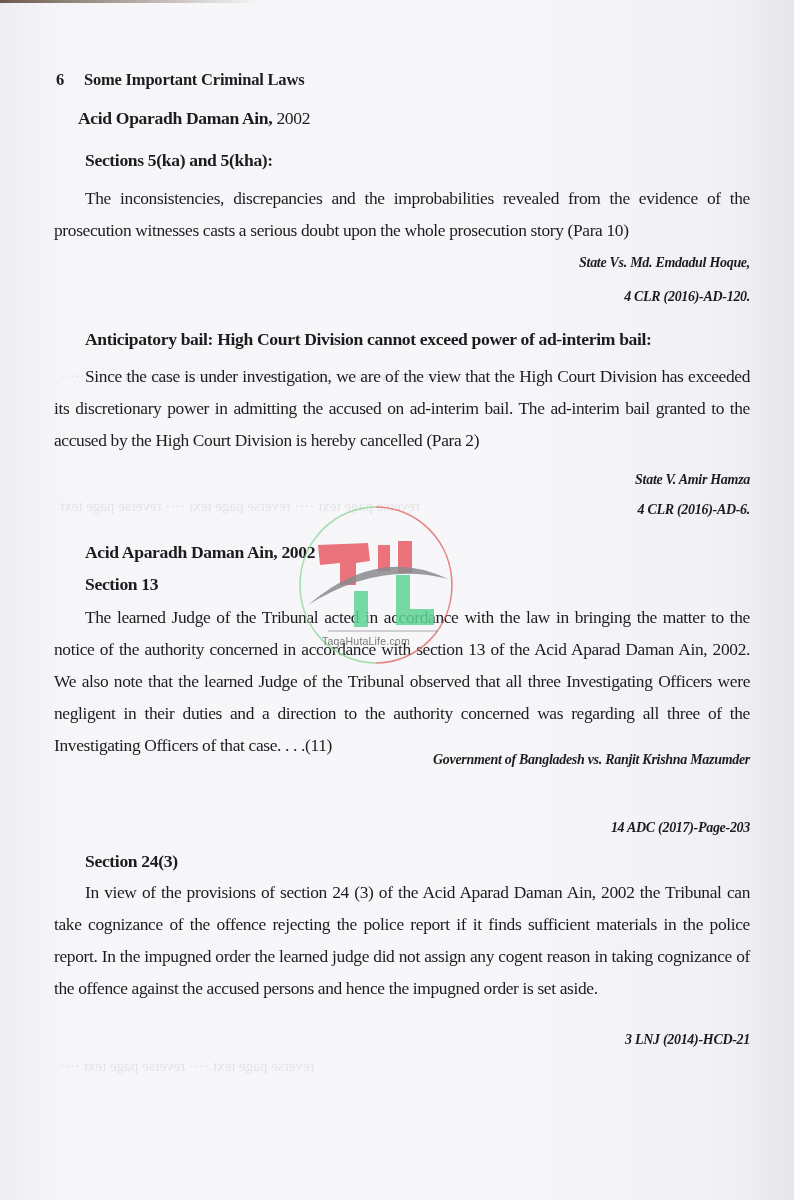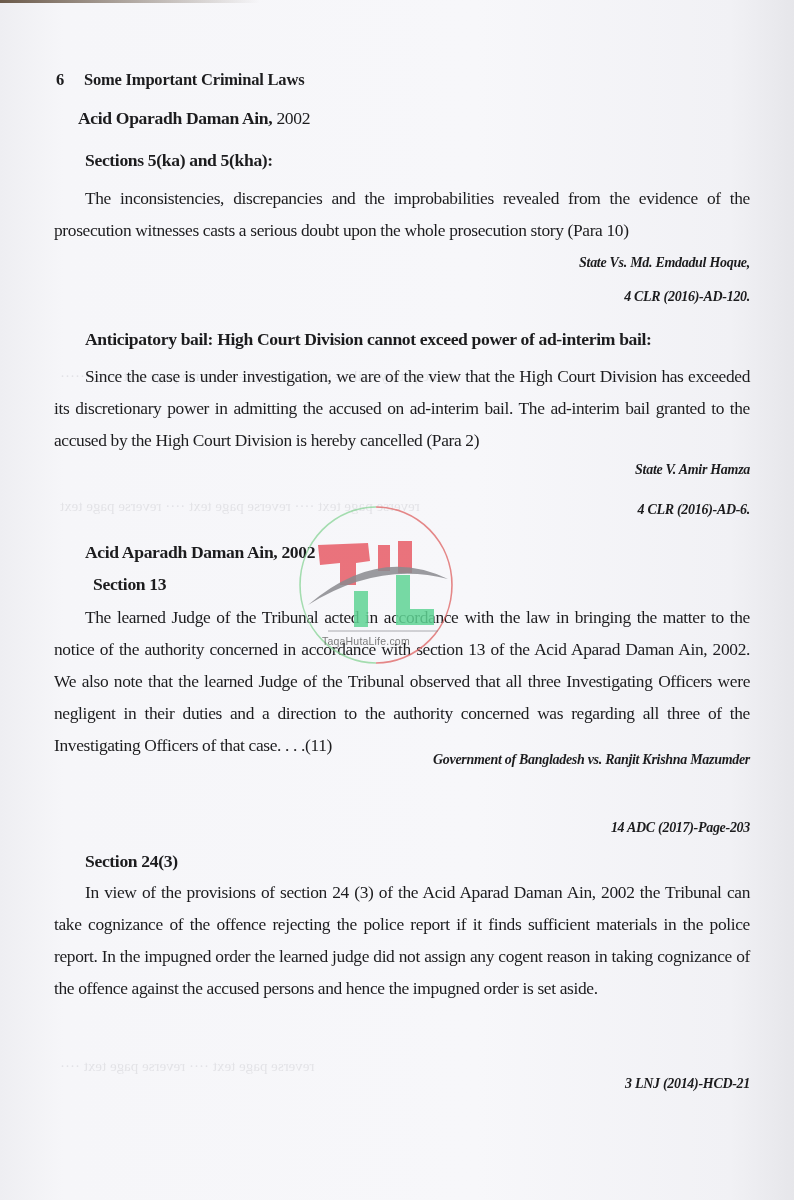--- a/index.html
+++ b/index.html
@@ -123,36 +123,36 @@
   <div class="block noindent-left" style="top:182px;">
     <p>The inconsistencies, discrepancies and the improbabilities revealed from the evidence of the prosecution witnesses casts a serious doubt upon the whole prosecution story (Para 10)</p>
   </div>
   <div class="cite" style="top:255px;">State Vs. Md. Emdadul Hoque,</div>
   <div class="cite" style="top:289px;">4 CLR (2016)-AD-120.</div>
 
   <div class="line heading" style="left:85px; top:329px;">Anticipatory bail: High Court Division cannot exceed power of ad-interim bail:</div>
   <div class="block noindent-left" style="top:360px;">
     <p>Since the case is under investigation, we are of the view that the High Court Division has exceeded its discretionary power in admitting the accused on ad-interim bail. The ad-interim bail granted to the accused by the High Court Division is hereby cancelled (Para 2)</p>
   </div>
-  <div class="cite" style="top:462px;text-align:center;">State V. Amir Hamza</div>
+  <div class="cite" style="top:472px;text-align:center;">State V. Amir Hamza</div>
   <div class="cite" style="top:502px;">4 CLR (2016)-AD-6.</div>
 
   <div class="line heading" style="left:85px; top:542px;">Acid Aparadh Daman Ain, 2002</div>
-  <div class="line heading" style="left:85px; top:574px;margin-left:8px;">Section 13</div>
+  <div class="line heading" style="left:85px; top:574px;">Section 13</div>
   <div class="block noindent-left" style="top:601px;">
     <p>The learned Judge of the Tribunal acted in accordance with the law in bringing the matter to the notice of the authority concerned in accordance with section 13 of the Acid Aparad  Daman Ain, 2002. We also note that the learned Judge of the Tribunal observed that all three Investigating Officers were negligent in their duties and a direction to the authority concerned was regarding all three of the Investigating Officers of that case. . . .(11)</p>
   </div>
   <div class="cite" style="top:752px;">Government of Bangladesh vs. Ranjit Krishna Mazumder</div>
   <div class="cite" style="top:820px;">14 ADC (2017)-Page-203</div>
 
   <div class="line heading" style="left:85px; top:851px;">Section 24(3)</div>
   <div class="block noindent-left" style="top:876px;">
     <p>In view of the provisions of section 24 (3) of the Acid Aparad Daman Ain, 2002 the Tribunal can take cognizance of the offence rejecting the police report if it finds sufficient materials in the police report. In the impugned order the learned judge did not assign any cogent reason in taking cognizance of the offence against the accused persons and hence the impugned order is set aside.</p>
   </div>
-  <div class="cite" style="top:1032px;margin-top:44px;">3 LNJ (2014)-HCD-21</div>
+  <div class="cite" style="top:1032px;">3 LNJ (2014)-HCD-21</div>
 
   <svg class="watermark" viewBox="0 0 156 160" xmlns="http://www.w3.org/2000/svg">
     <path d="M78 2 A76 78 0 0 0 78 158" fill="none" stroke="#8fd69c" stroke-width="1.6" opacity="0.8"></path>
     <path d="M78 2 A76 78 0 0 1 78 158" fill="none" stroke="#e06a6a" stroke-width="1.6" opacity="0.8"></path>
 
     <path d="M20 40 L70 38 L72 56 L58 58 L58 80 L42 80 L42 58 L22 60 Z" fill="#e8646e" opacity="0.9"></path>
     <rect x="80" y="40" width="12" height="26" fill="#e8646e" opacity="0.9"></rect>
     <rect x="100" y="36" width="14" height="32" fill="#e8646e" opacity="0.9"></rect>
 
     <path d="M10 100 Q80 40 150 74 Q80 56 10 100 Z" fill="#8a8a8e" opacity="0.85"></path>

